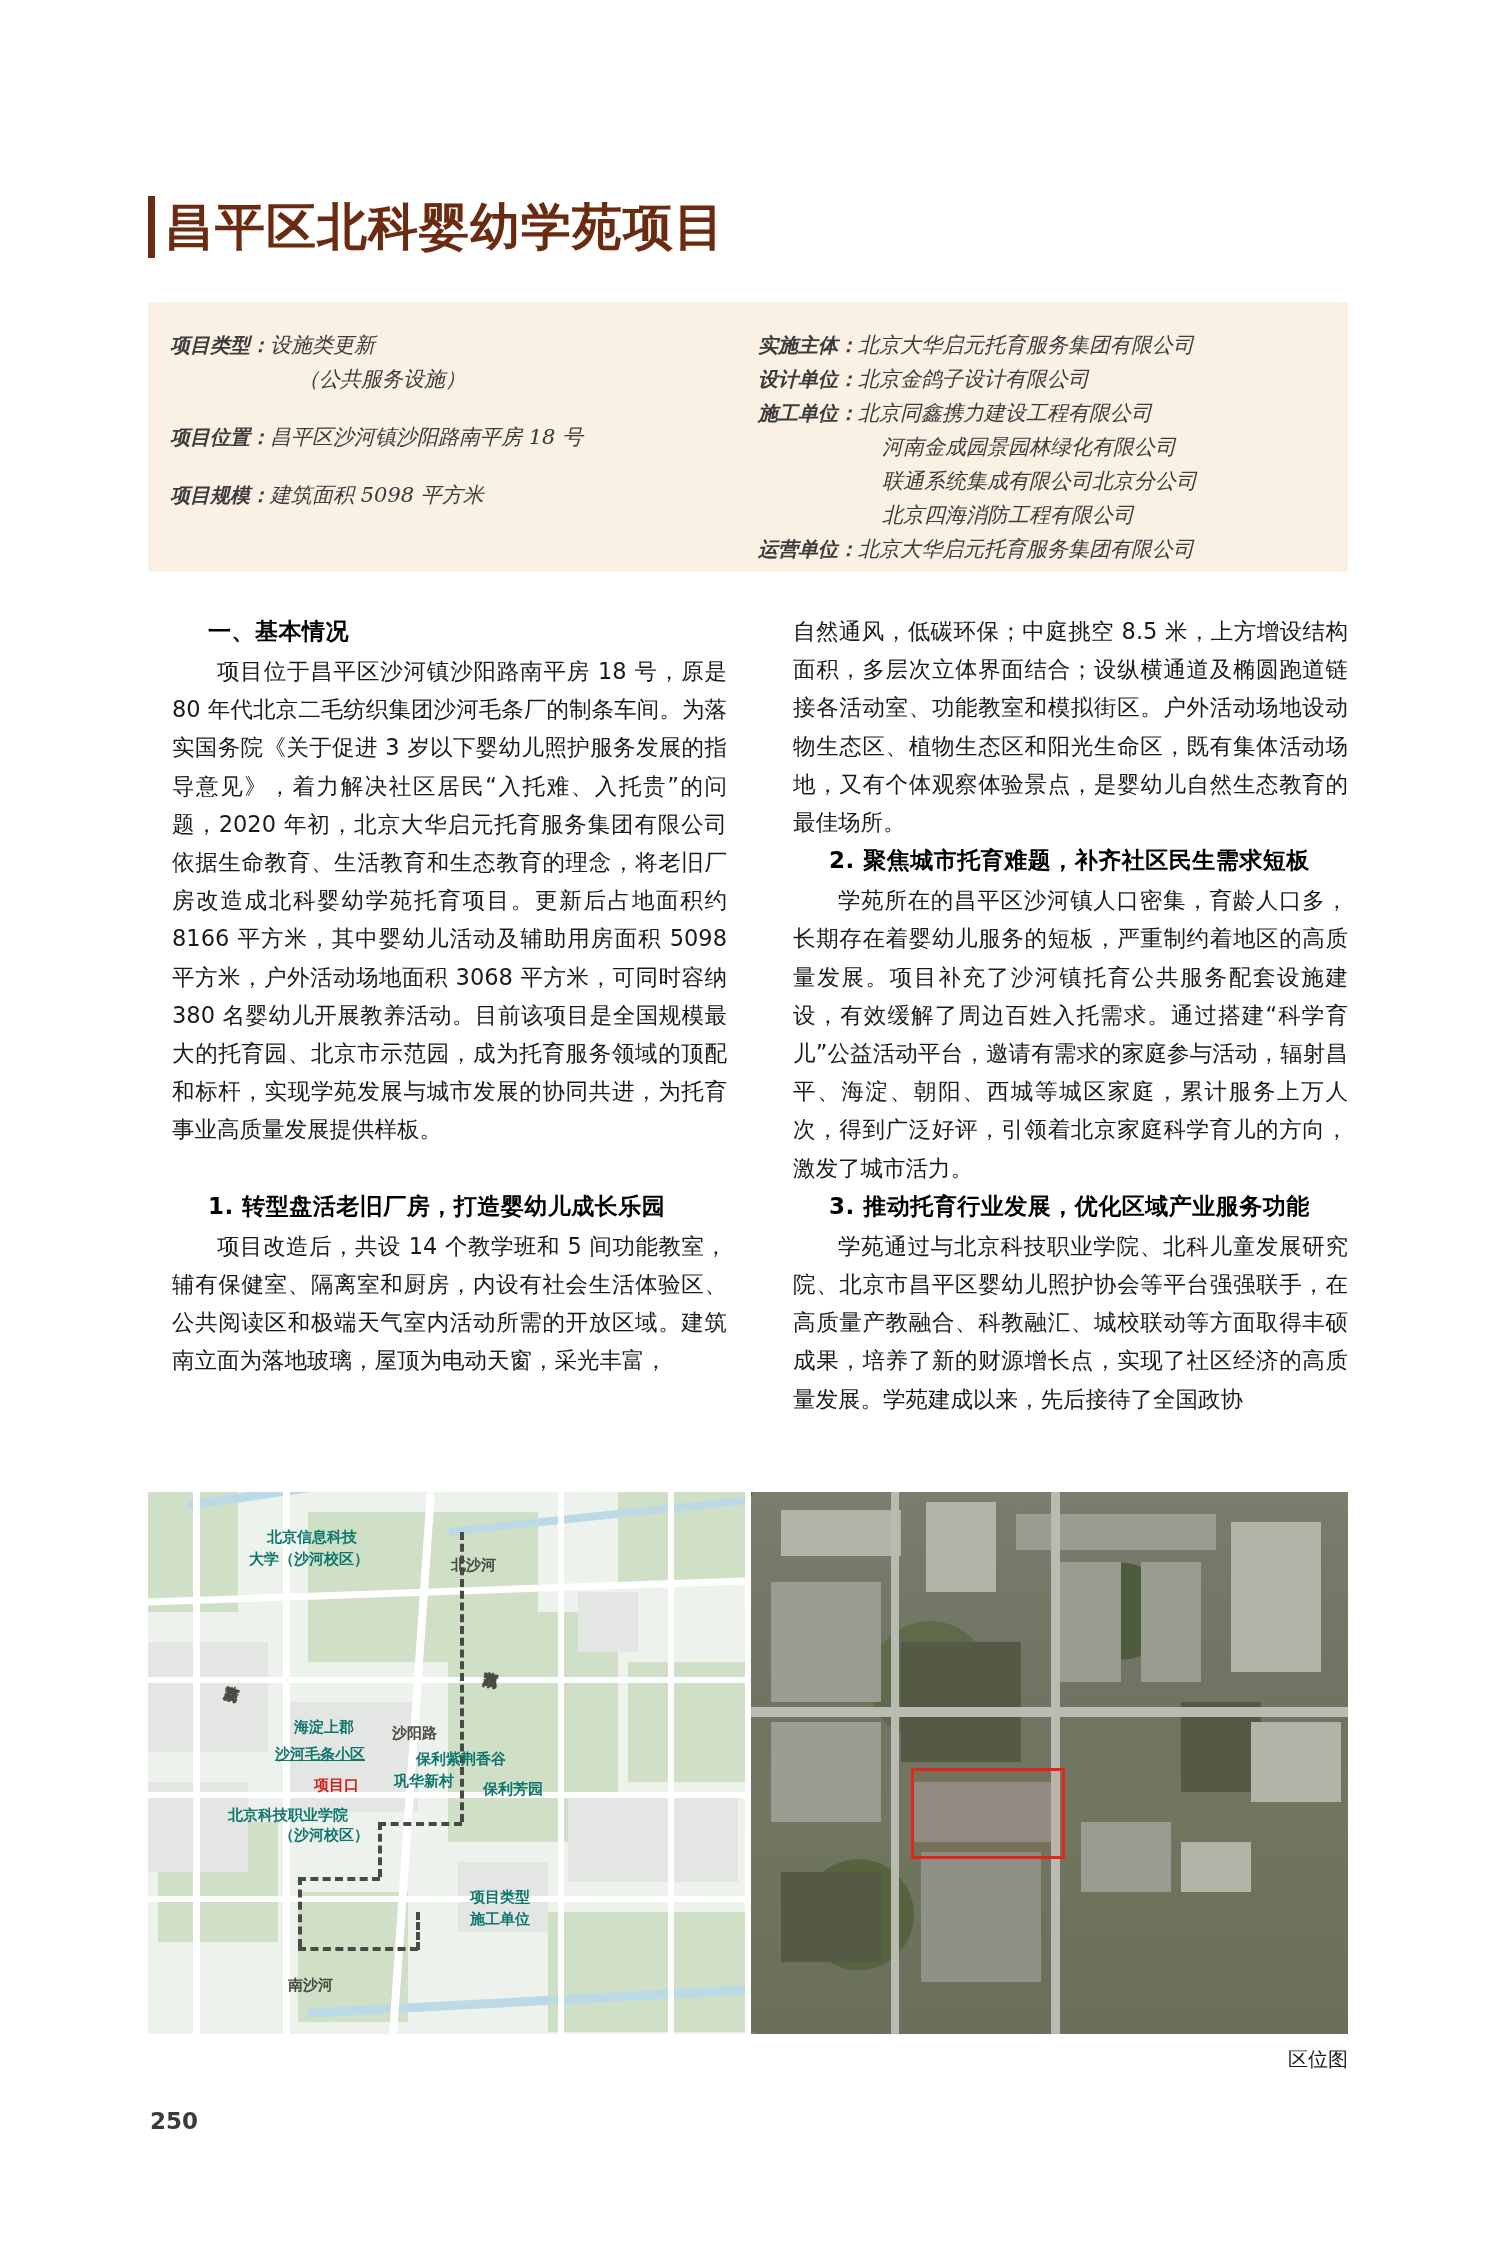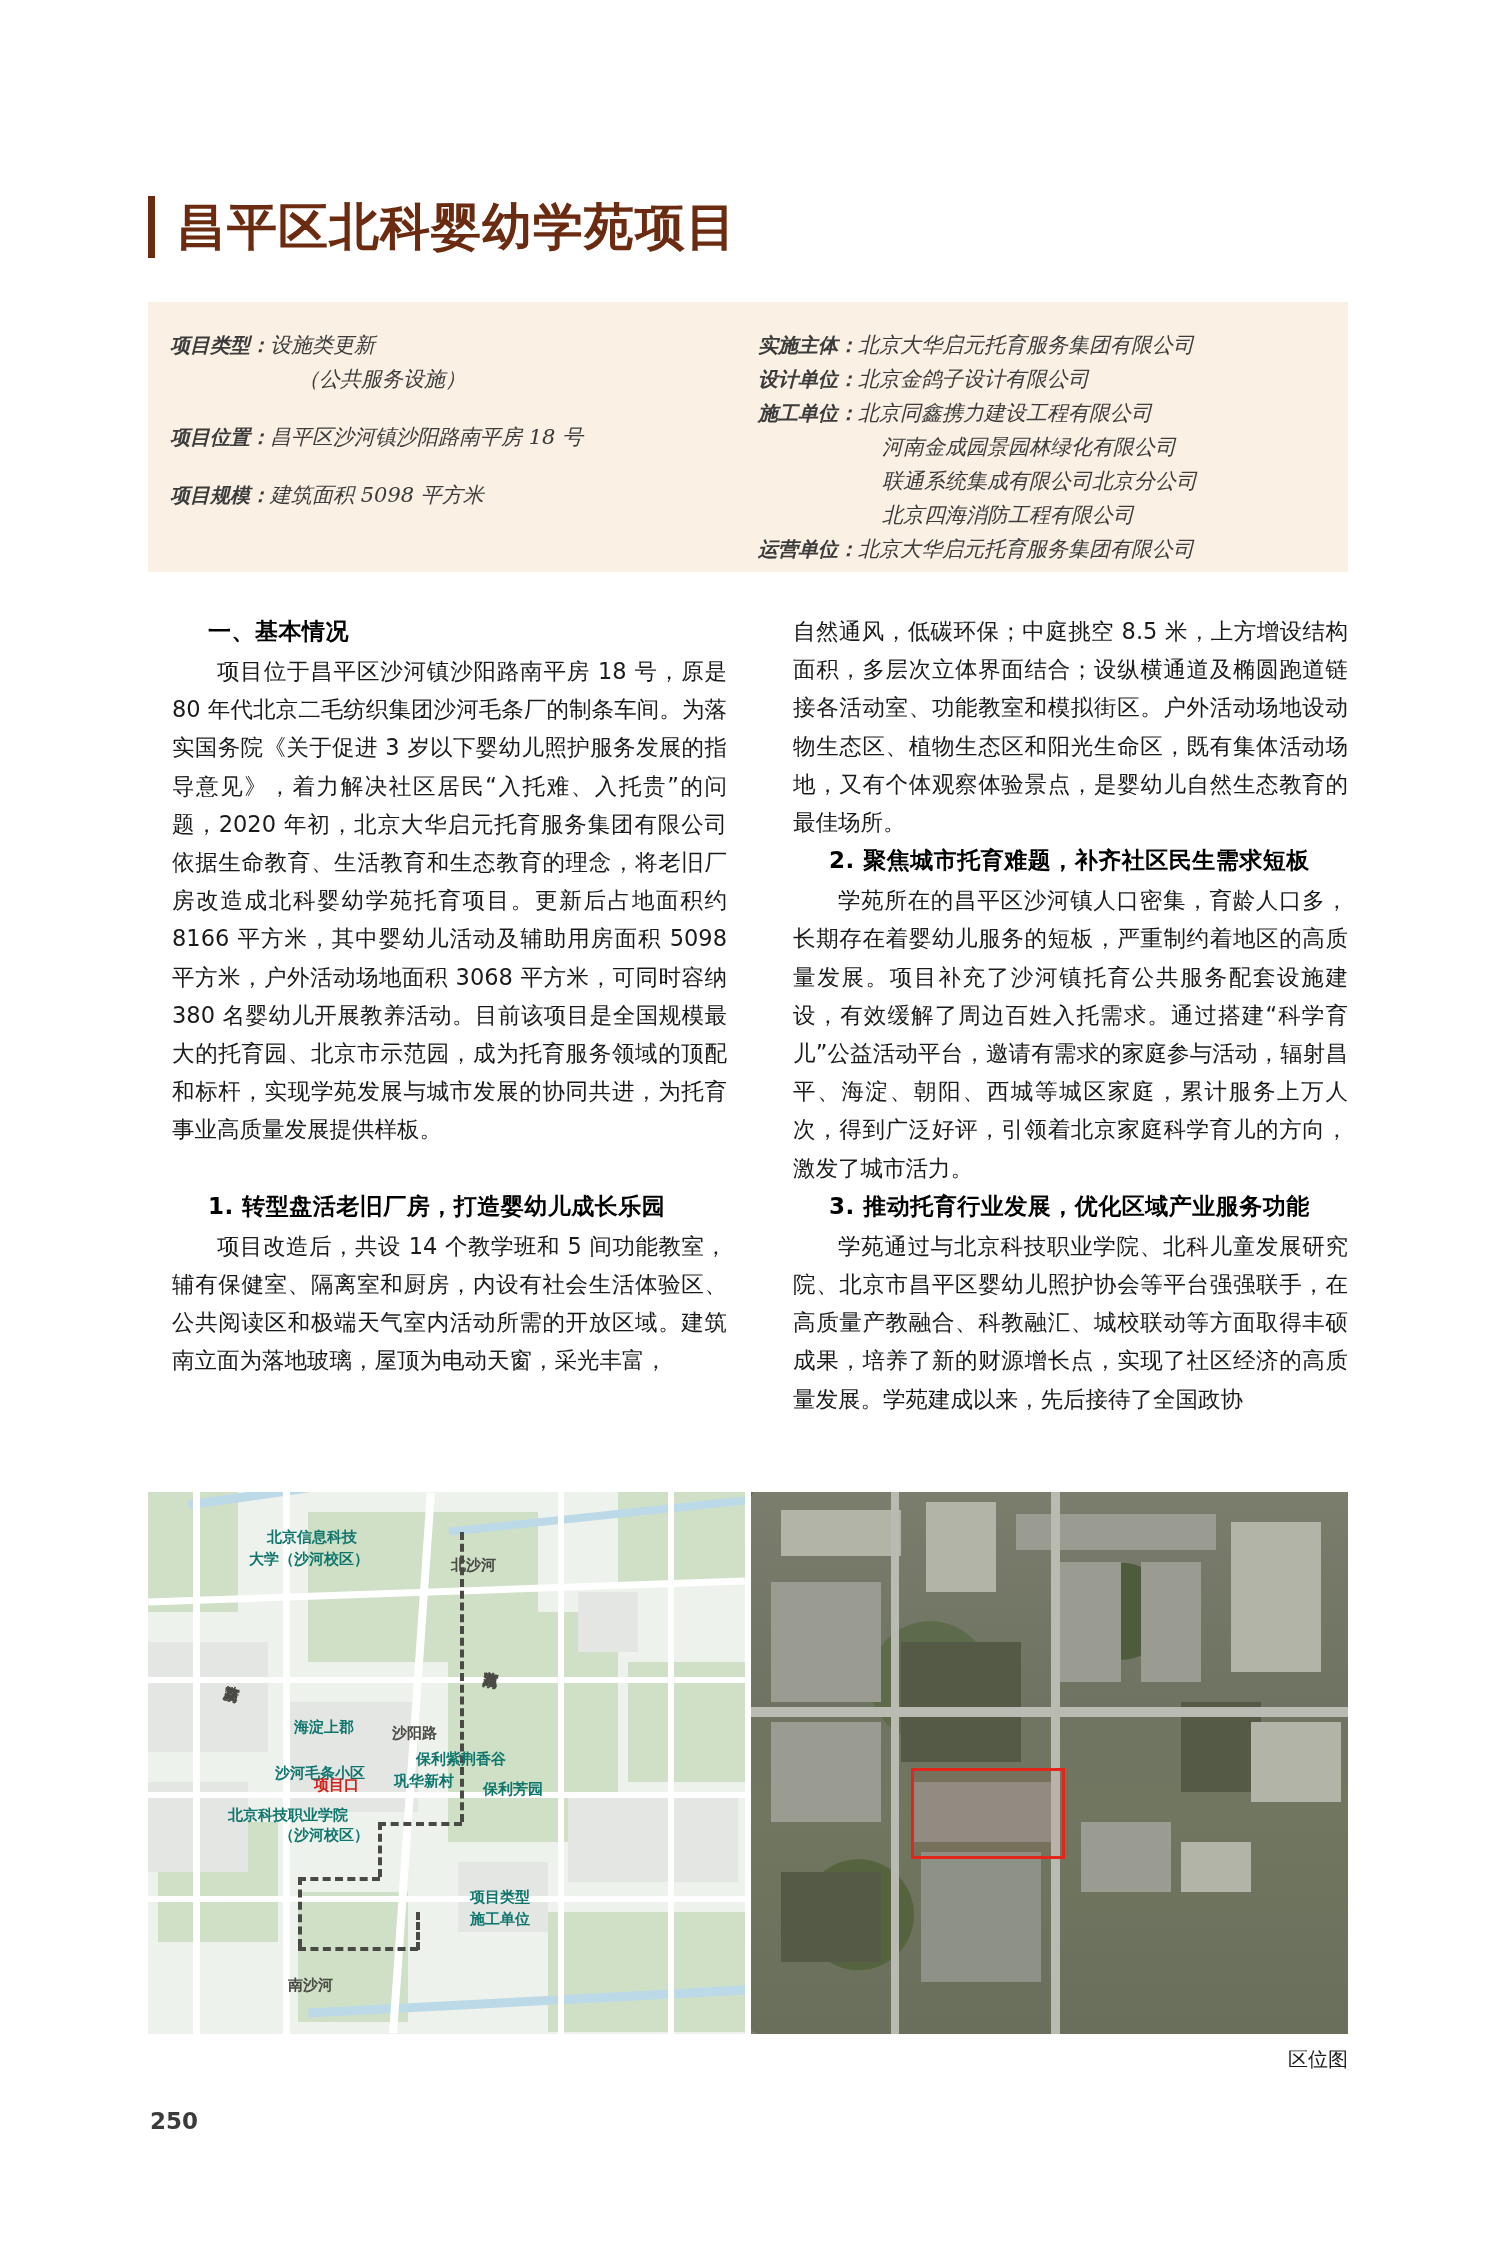--- a/index.html
+++ b/index.html
@@ -30,21 +30,20 @@
     flex:none;
   }
   .title-text{
     font-family:"DejaVu Sans","Liberation Sans",sans-serif;
     font-size:50px;
     font-weight:bold;
     color:#6b2b10;
     letter-spacing:1px;
     line-height:1;
     white-space:nowrap;
-    margin-left:12px;
   }
 
   
   .infobox{
     position:absolute;
     left:148px; top:302px;
     width:1200px; height:270px;
     background:#fbf0e4;
     box-sizing:border-box;
   }
@@ -330,21 +329,21 @@
       <div class="dashline-h" style="left:150px;top:455px;width:120px;"></div>
       <div class="dashline" style="left:268px;top:420px;height:38px;"></div>
 
       <div class="maplabel lbl-orange" style="left:119px;top:36px;">北京信息科技</div>
       <div class="maplabel lbl-orange" style="left:101px;top:58px;">大学（沙河校区）</div>
       <div class="maplabel lbl-dark" style="left:303px;top:64px;">北沙河</div>
       <div class="maplabel lbl-dark lbl-vert" style="left:79px;top:182px;transform:rotate(15deg);">京新高速</div>
       <div class="maplabel lbl-dark lbl-vert" style="left:336px;top:168px;transform:rotate(10deg);">京藏高速</div>
       <div class="maplabel lbl-orange" style="left:146px;top:226px;">海淀上郡</div>
       <div class="maplabel lbl-dark" style="left:244px;top:232px;">沙阳路</div>
-      <div class="maplabel lbl-orange" style="left:127px;top:272px;">沙河毛条小区</div>
+      <div class="maplabel lbl-orange" style="left:127px;top:253px;text-decoration:underline;">沙河毛条小区</div>
       <div class="maplabel lbl-orange" style="left:268px;top:258px;">保利紫荆香谷</div>
       <div class="maplabel lbl-red" style="left:166px;top:284px;">项目口</div>
       <div class="maplabel lbl-orange" style="left:246px;top:280px;">巩华新村</div>
       <div class="maplabel lbl-orange" style="left:335px;top:288px;">保利芳园</div>
       <div class="maplabel lbl-orange" style="left:80px;top:314px;">北京科技职业学院</div>
       <div class="maplabel lbl-orange" style="left:131px;top:334px;">（沙河校区）</div>
       <div class="maplabel lbl-orange" style="left:322px;top:396px;">项目类型</div>
       <div class="maplabel lbl-orange" style="left:322px;top:418px;">施工单位</div>
       <div class="maplabel lbl-dark" style="left:140px;top:484px;">南沙河</div>
     </div>

